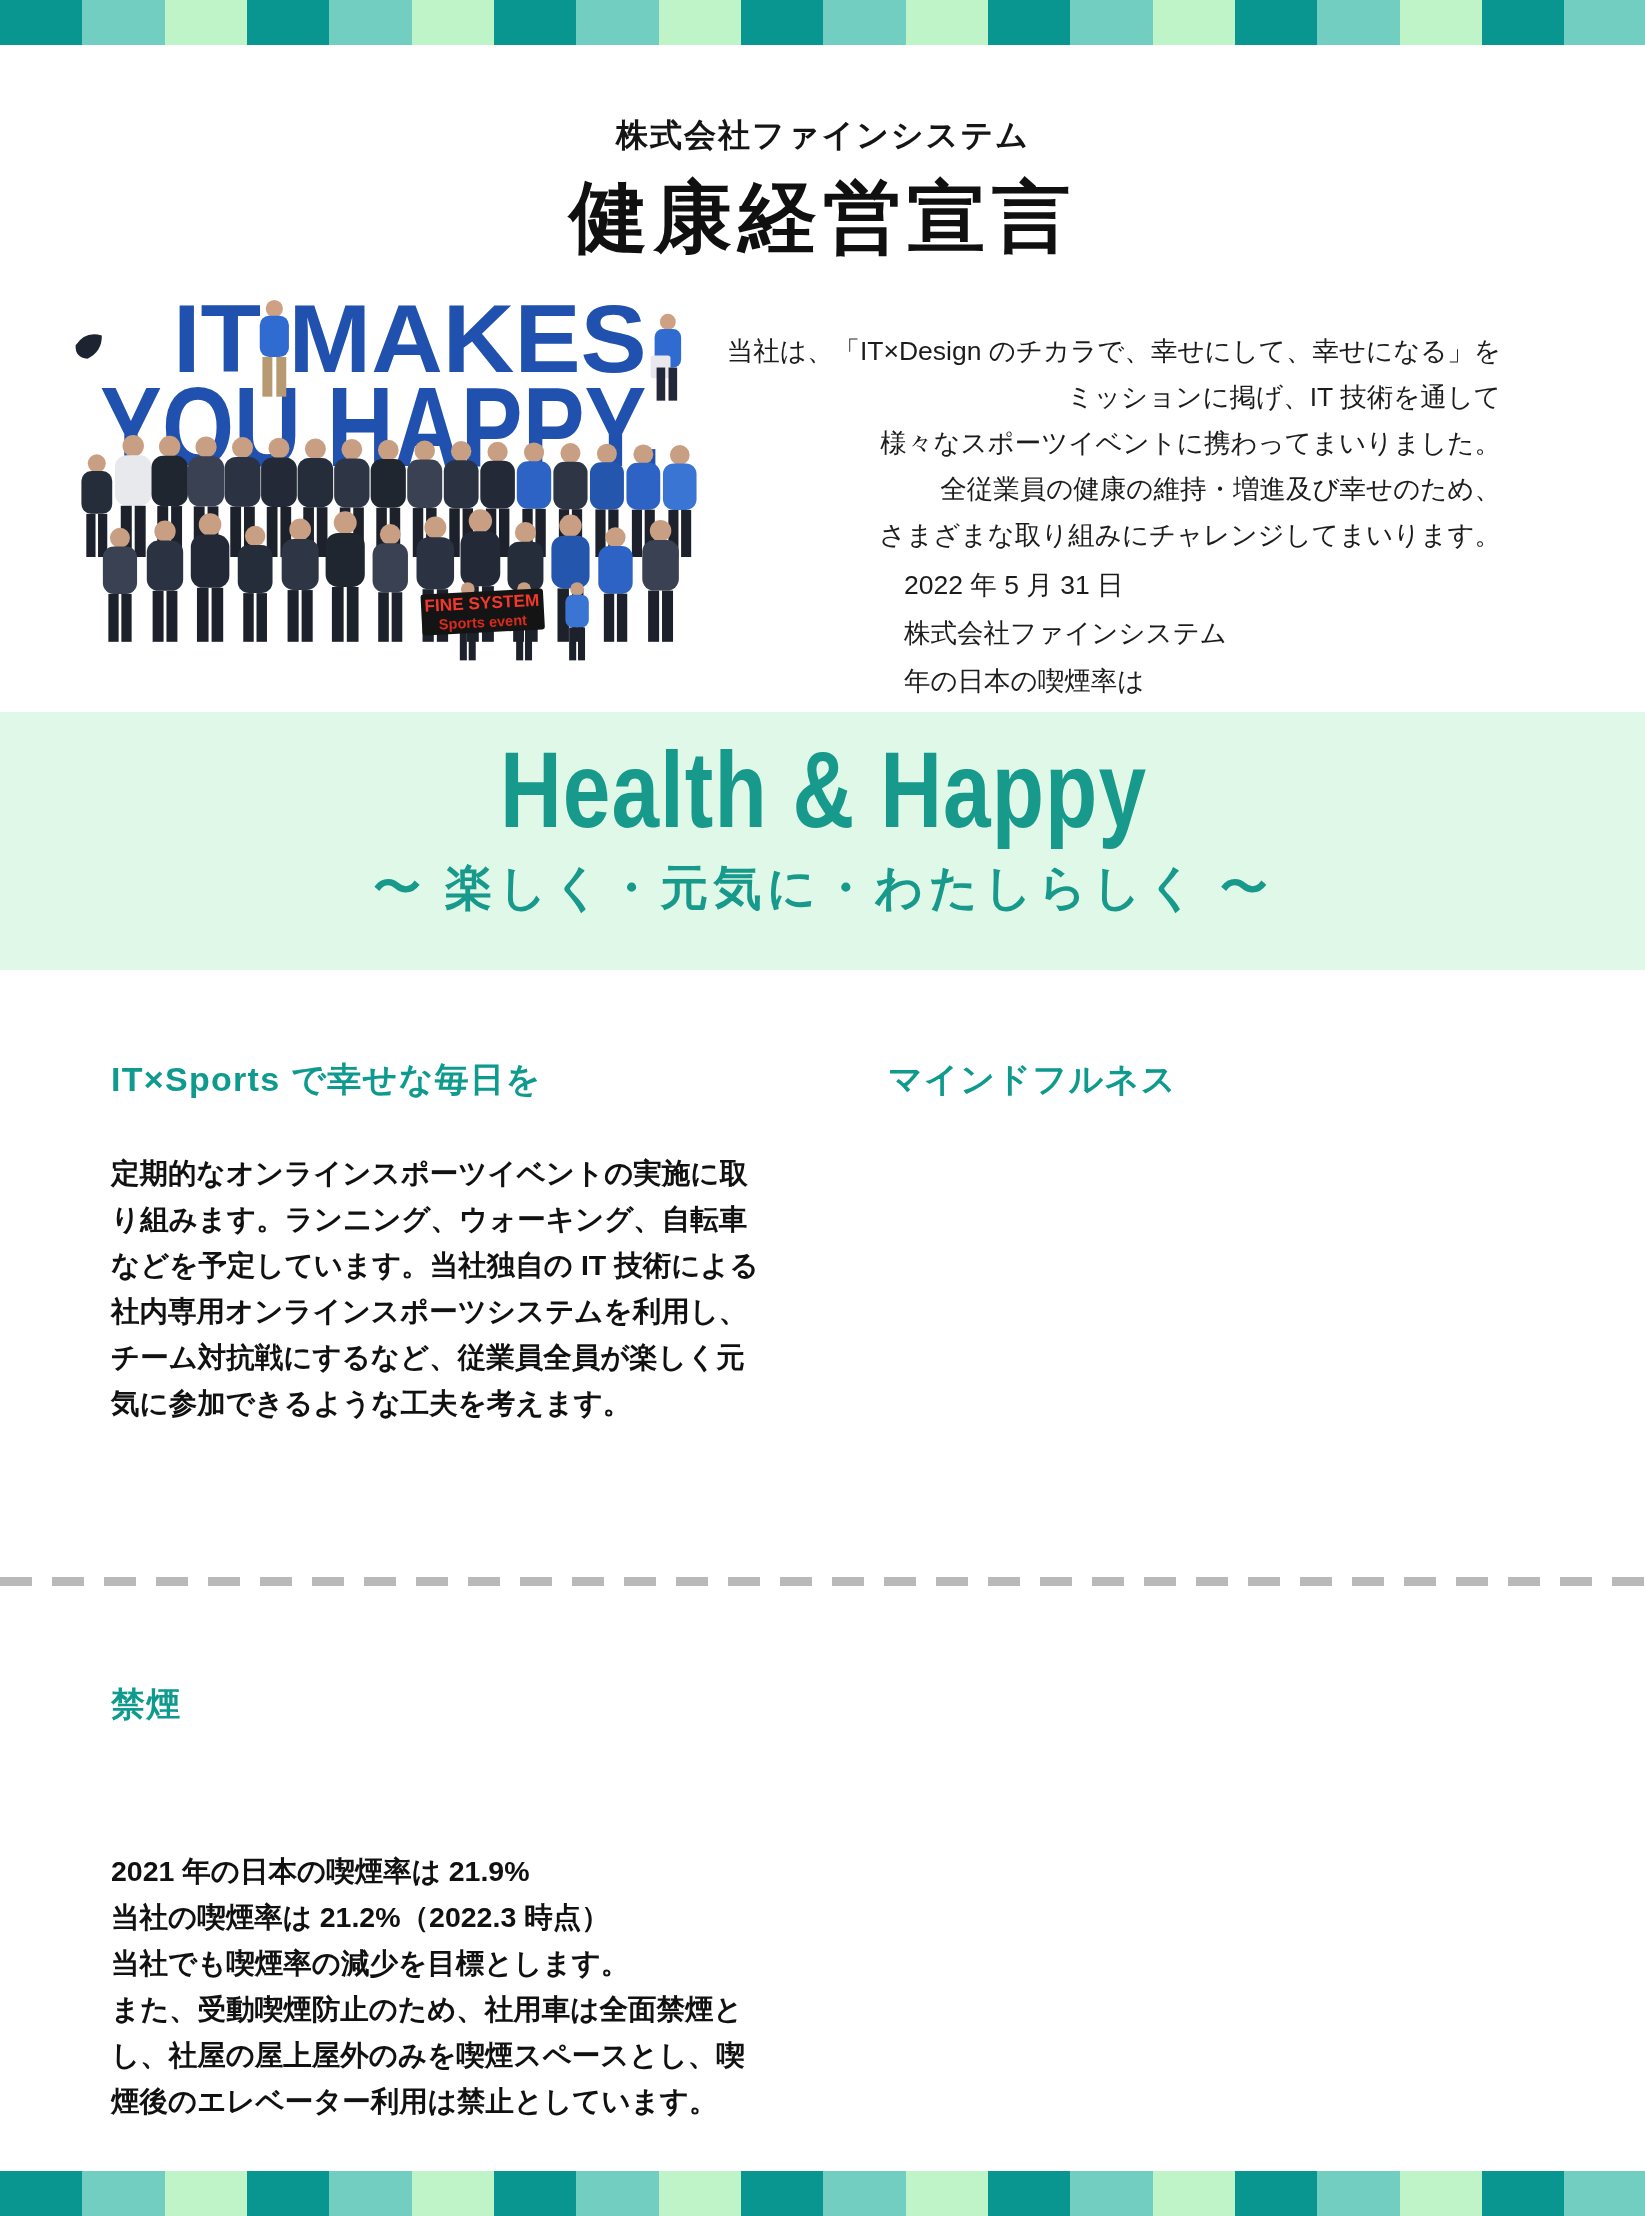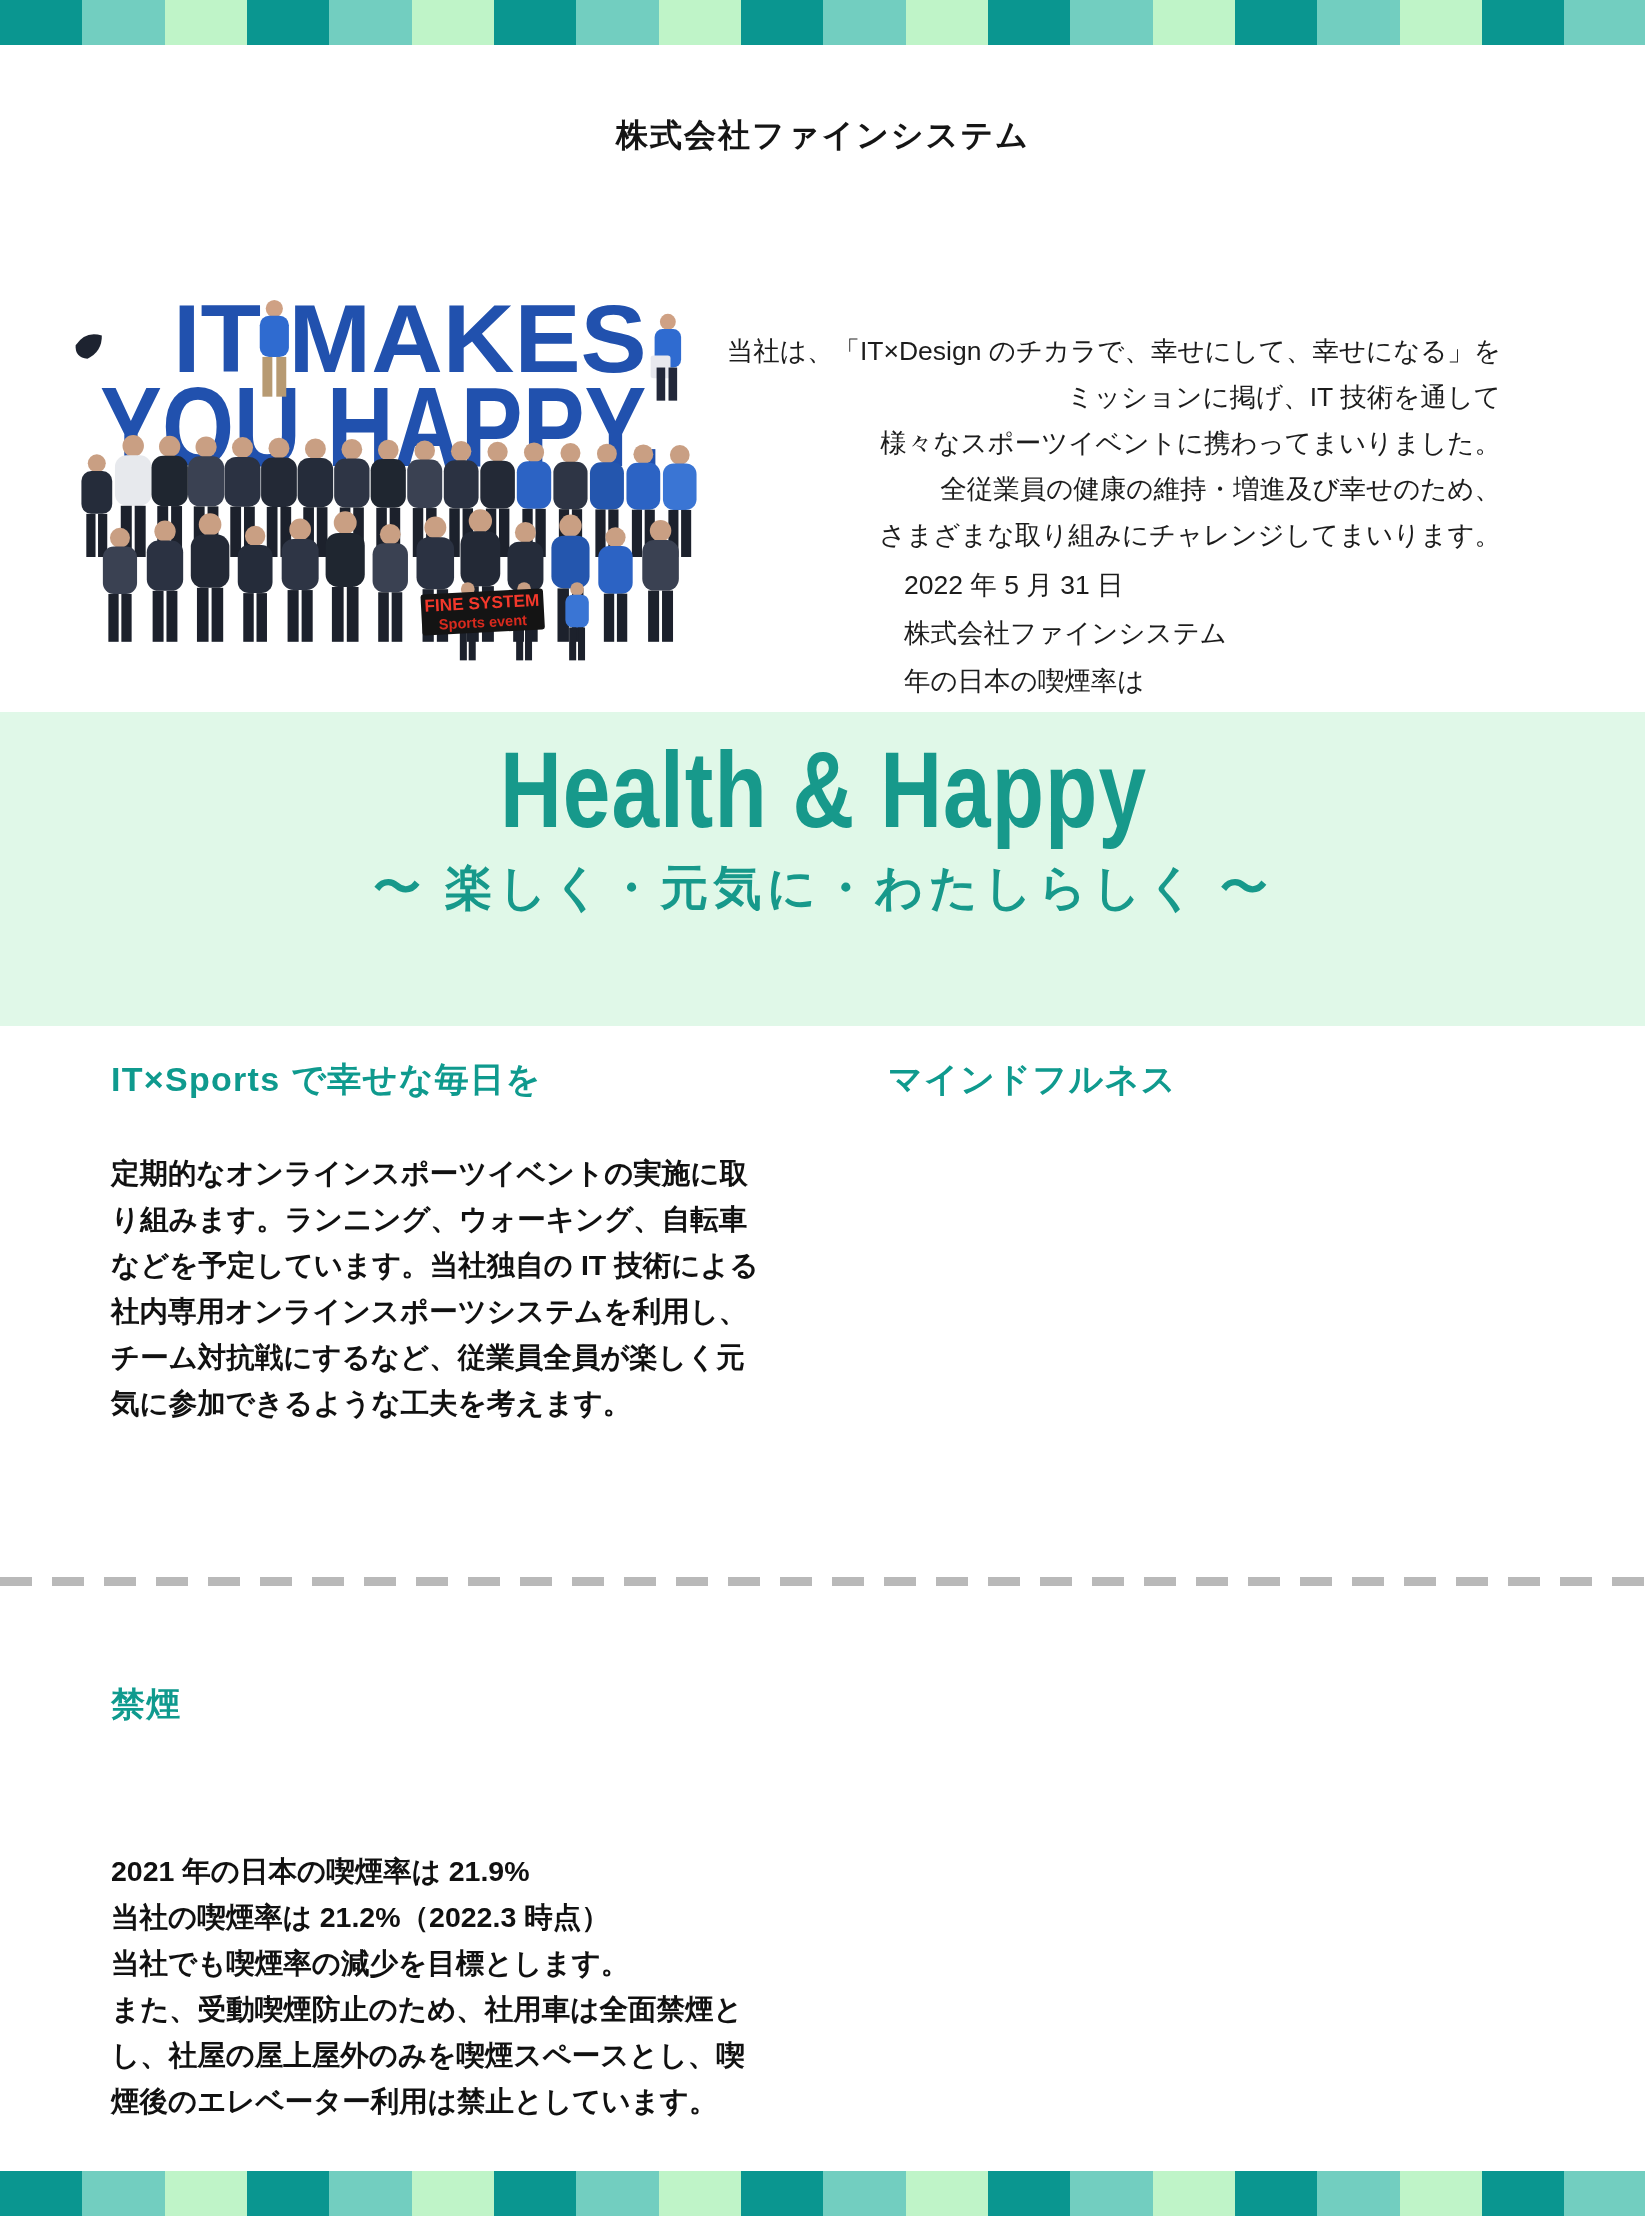--- a/index.html
+++ b/index.html
@@ -33,21 +33,21 @@
     position:absolute;top:328px;right:145px;width:862px;
     text-align:right;font-size:26.5px;line-height:46px;font-weight:400;
     color:#1c1c1c;white-space:pre-line;
   }
   .dateblock{
     position:absolute;top:561px;right:145px;width:597px;
     font-size:26.5px;line-height:48px;font-weight:400;color:#1c1c1c;
   }
 
   .slogan{
-    position:absolute;top:712px;left:0;width:1646px;height:314px;
+    position:absolute;top:712px;left:0;width:1646px;height:258px;
     background:var(--slogan-bg,#e0f8e8);text-align:center;
   }
   .slogan-title{
     display:inline-block;margin-top:17px;
     font-size:107px;font-weight:700;letter-spacing:1.3px;
     color:var(--slogan-text,#17998b);
     transform:scaleX(0.80);transform-origin:center;
     white-space:nowrap;line-height:1.15;
   }
   .slogan-subtitle{
@@ -78,20 +78,21 @@
   }
 </style>
 </head>
 <body>
 
 <div class="page">
 
   <div class="stripe-band top"></div>
 
   <div class="company-name">株式会社ファインシステム</div>
+  <div class="page-title">健康経営宣言</div>
 
   <div class="hero">
     <svg viewBox="0 0 955 560">
 
       <text x="165" y="120" font-size="146" font-weight="bold" fill="#2151ae" textLength="715" lengthAdjust="spacingAndGlyphs">IT MAKES</text>
       <text x="55" y="262" font-size="170" font-weight="bold" fill="#2151ae" textLength="848" lengthAdjust="spacingAndGlyphs">YOU HAPPY.</text>
 
       <path d="M20,75 q20,-18 42,-4 q-6,24 -30,28 q-18,-6 -12,-24 z" fill="#1d2330" transform="rotate(-15 40 85)"></path>
 
       <g>

